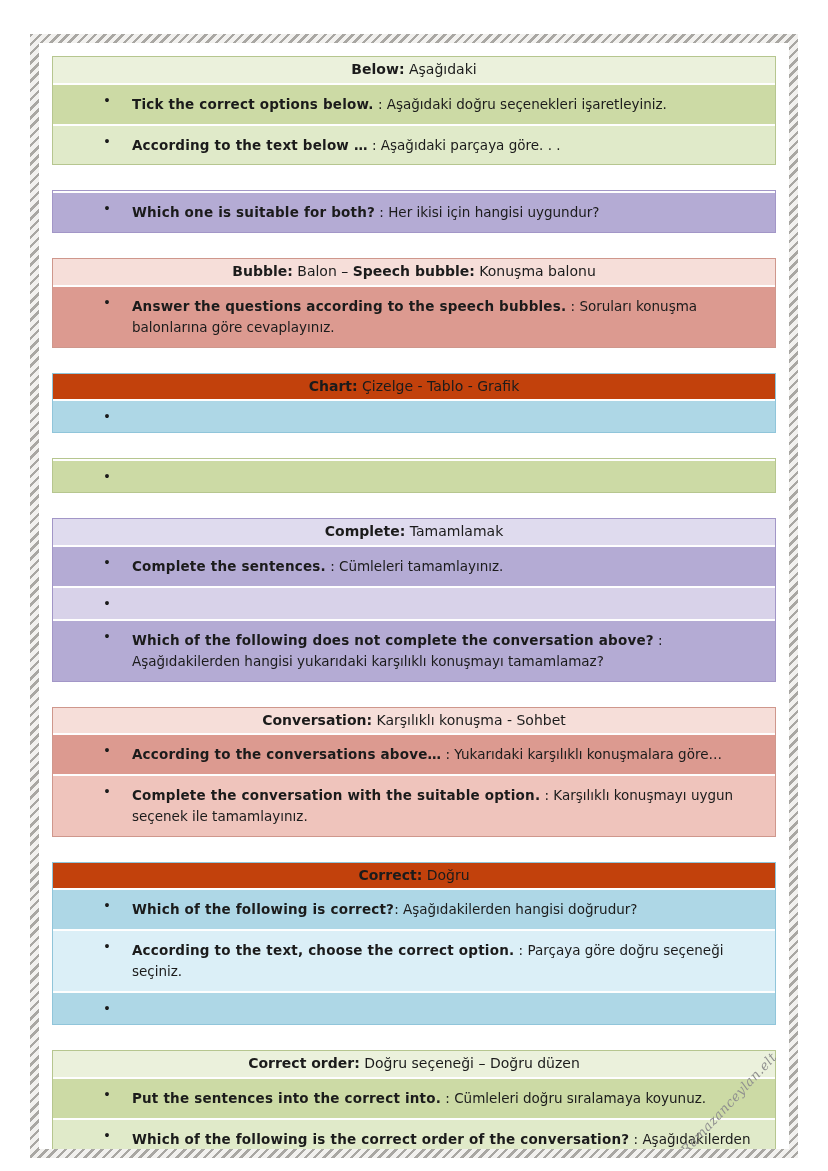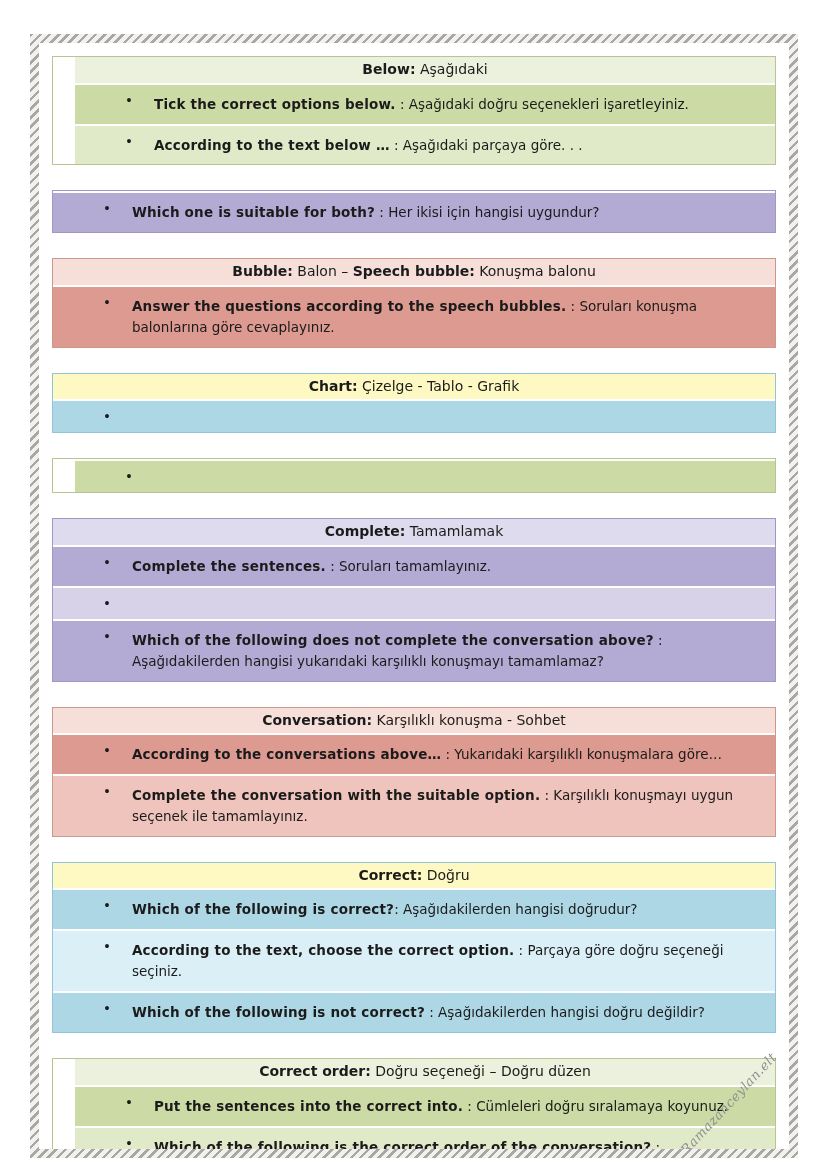--- a/index.html
+++ b/index.html
@@ -46,37 +46,37 @@
   }
   .bullet {
     flex: 0 0 auto;
     margin-right: 17px;
     font-size: 13.5px;
   }
   .txt { margin: 4px; }
   .txt b { font-weight: bold; letter-spacing: 0.2px; }
 
   
-  .green  { border-color: #b6c68f; padding-left: 22px; }
+  .green  { border-color: #b6c68f; }
   .green  .hdr    { background: #ebf1dc; }
   .green  .row.a  { background: #ccdaa5; }
   .green  .row.b  { background: #e0eac9; }
 
   .purple { border-color: #a296c7; }
   .purple .hdr    { background: #dfdbee; }
   .purple .row.a  { background: #b4abd4; }
   .purple .row.b  { background: #d8d2e9; }
 
   .red    { border-color: #cf978c; }
   .red    .hdr    { background: #f6ded9; }
   .red    .row.a  { background: #dc9a90; }
   .red    .row.b  { background: #efc4bc; }
 
   .blue   { border-color: #90c5da; }
-  .blue   .hdr    { background: #fef9c3; }
+  .blue   .hdr    { background: #c2410c; }
   .blue   .row.a  { background: #aed7e6; }
   .blue   .row.b  { background: #dbeff7; }
   .watermark {
     position: absolute;
     right: -6px; bottom: 38px;
     transform: rotate(-47deg);
     transform-origin: center;
     font-family: "DejaVu Serif", serif;
     font-style: italic;
     font-size: 13px;
@@ -128,21 +128,21 @@
       <section class="sec green">
         <div class="row a">
           <span class="bullet">•</span>
         </div>
       </section>
 
       <section class="sec purple">
         <div class="hdr"><b>Complete:</b><span> Tamamlamak</span></div>
         <div class="row a">
           <span class="bullet">•</span>
-          <p class="txt"><b>Complete the sentences.</b><span> : Soruları tamamlayınız.</span></p>
+          <p class="txt"><b>Complete the sentences.</b><span> : Cümleleri tamamlayınız.</span></p>
         </div>
         <div class="row b">
           <span class="bullet">•</span>
         </div>
         <div class="row a">
           <span class="bullet">•</span>
           <p class="txt"><b>Which of the following does not complete the conversation above?</b><span> : Aşağıdakilerden hangisi yukarıdaki karşılıklı konuşmayı tamamlamaz?</span></p>
         </div>
       </section>
 
@@ -163,21 +163,20 @@
         <div class="row a">
           <span class="bullet">•</span>
           <p class="txt"><b>Which of the following is correct?</b><span>: Aşağıdakilerden hangisi doğrudur?</span></p>
         </div>
         <div class="row b">
           <span class="bullet">•</span>
           <p class="txt"><b>According to the text, choose the correct option.</b><span> : Parçaya göre doğru seçeneği seçiniz.</span></p>
         </div>
         <div class="row a">
           <span class="bullet">•</span>
-          <p class="txt"><b>Which of the following is not correct?</b><span> : Aşağıdakilerden hangisi doğru değildir?</span></p>
         </div>
       </section>
 
       <section class="sec green">
         <div class="hdr"><b>Correct order:</b><span> Doğru seçeneği – Doğru düzen</span></div>
         <div class="row a">
           <span class="bullet">•</span>
           <p class="txt"><b>Put the sentences into the correct into.</b><span> : Cümleleri doğru sıralamaya koyunuz.</span></p>
         </div>
         <div class="row b">

